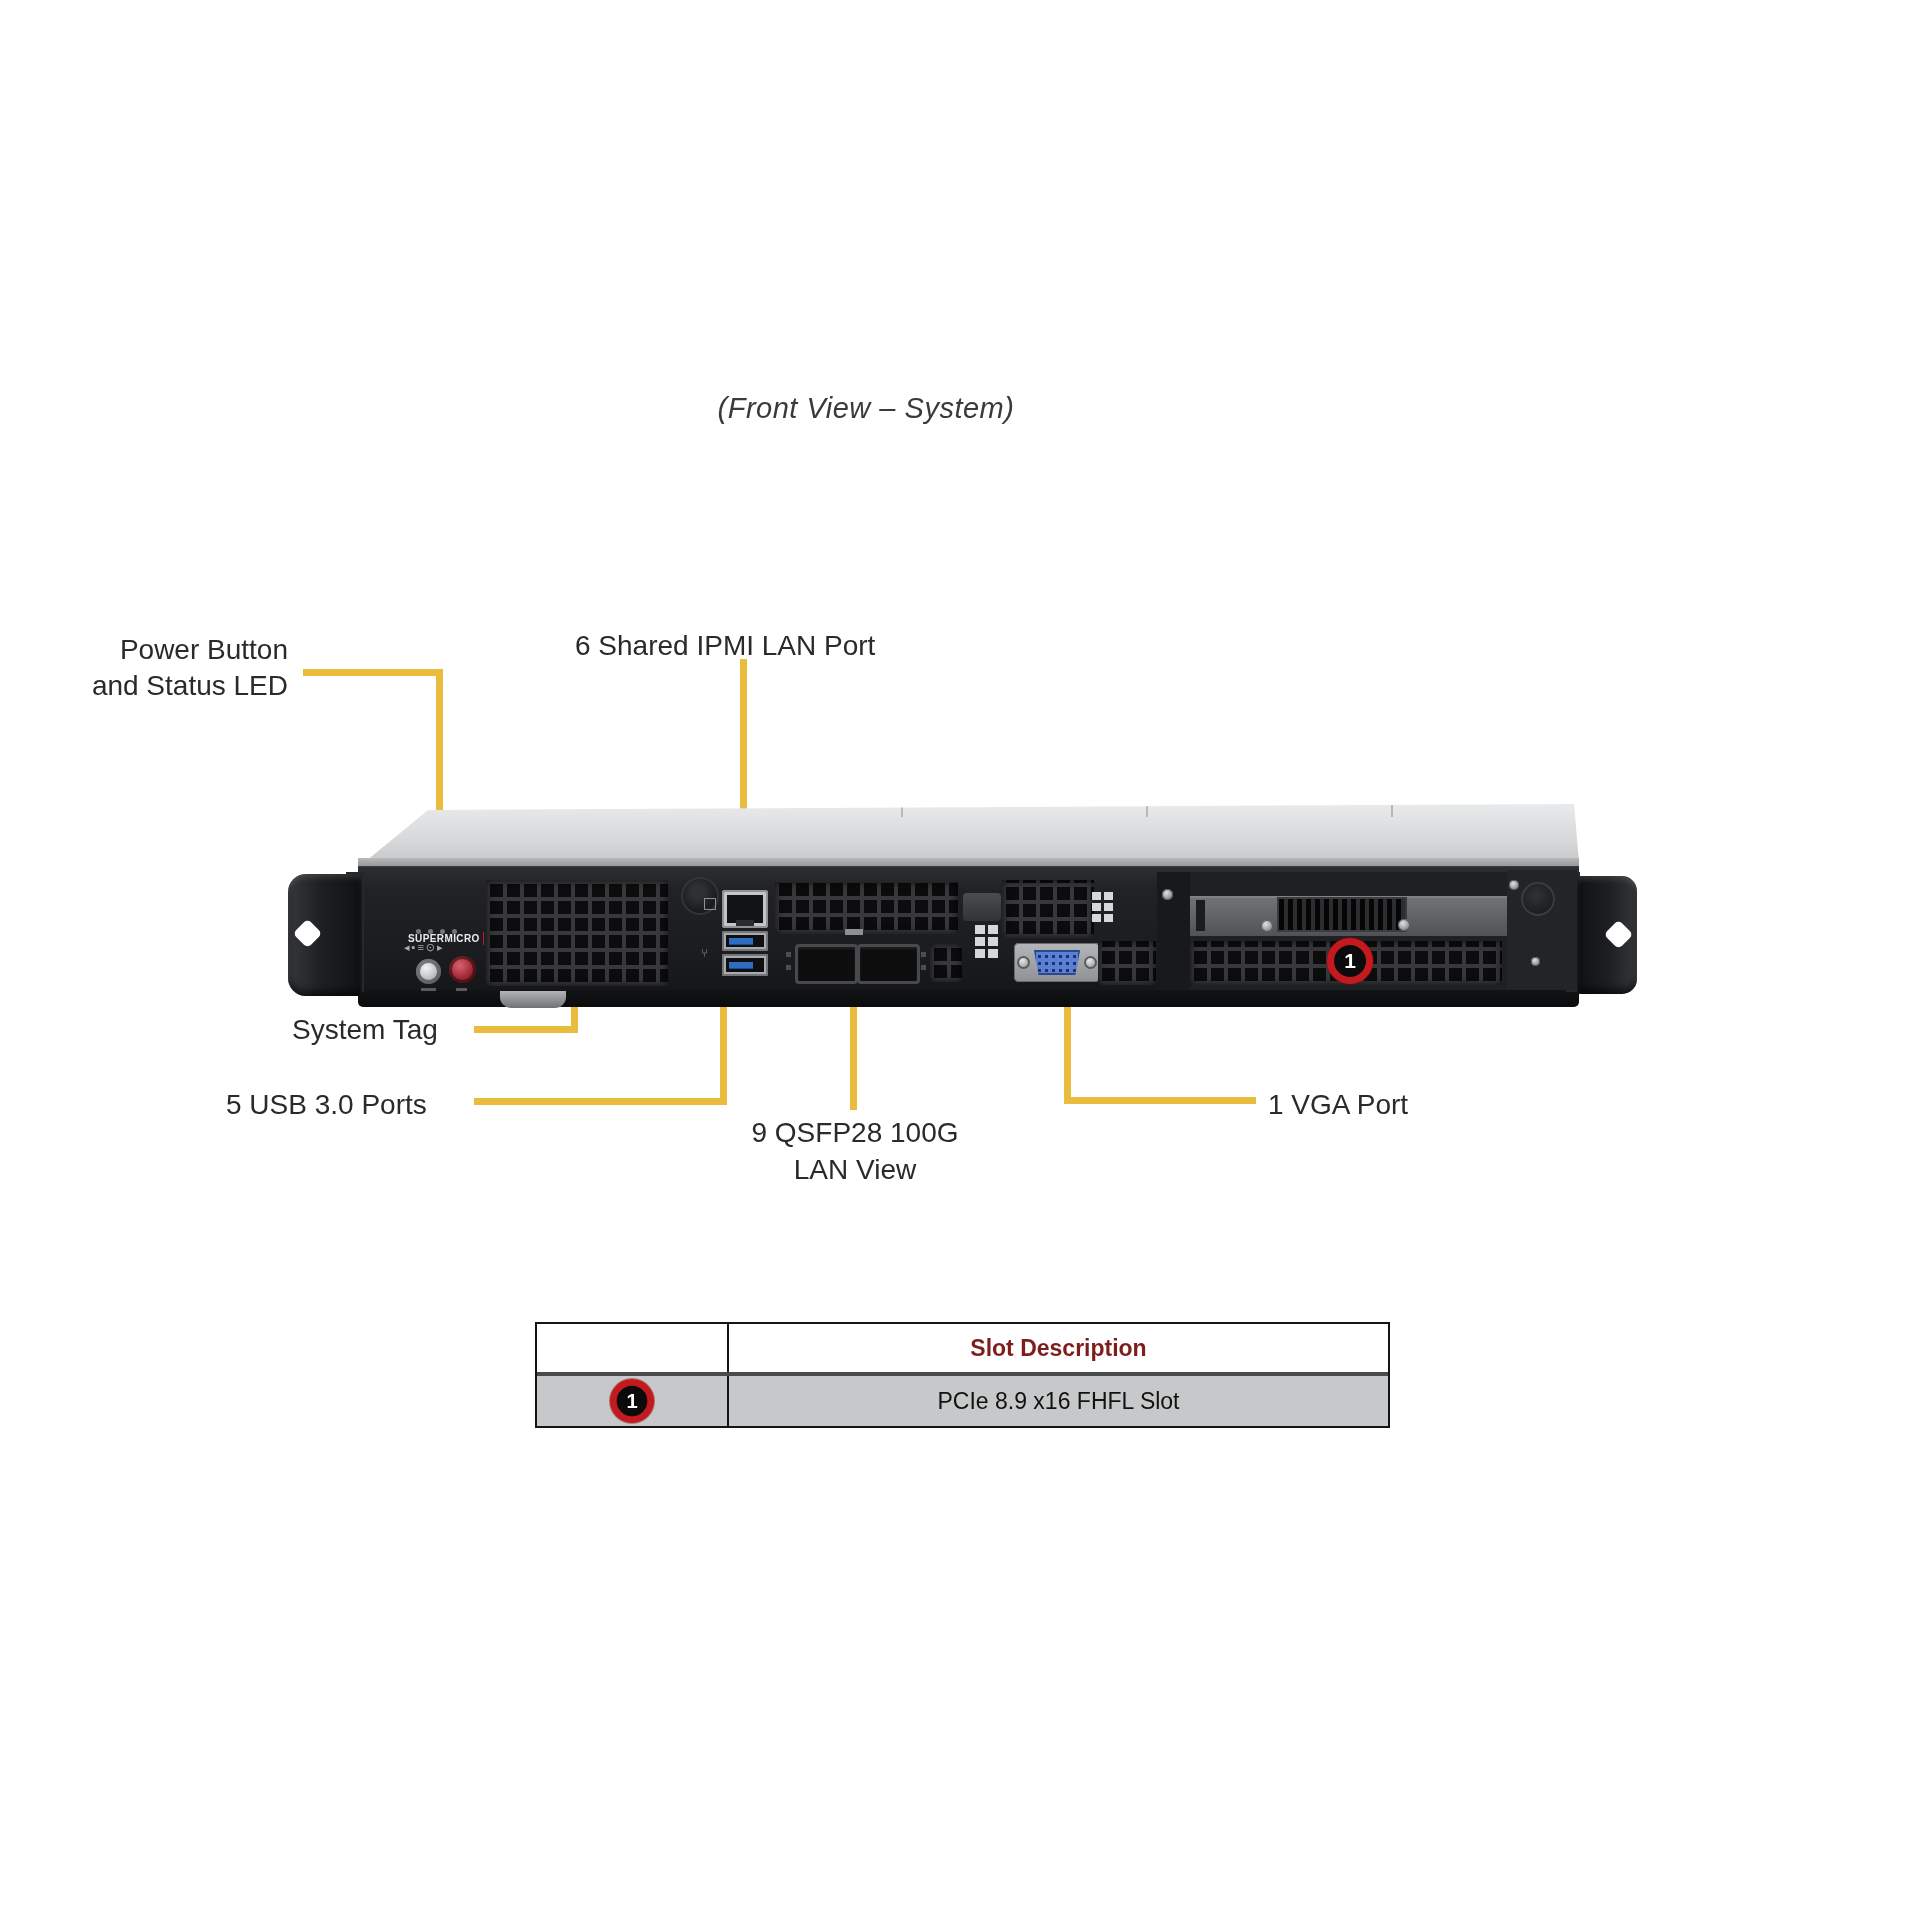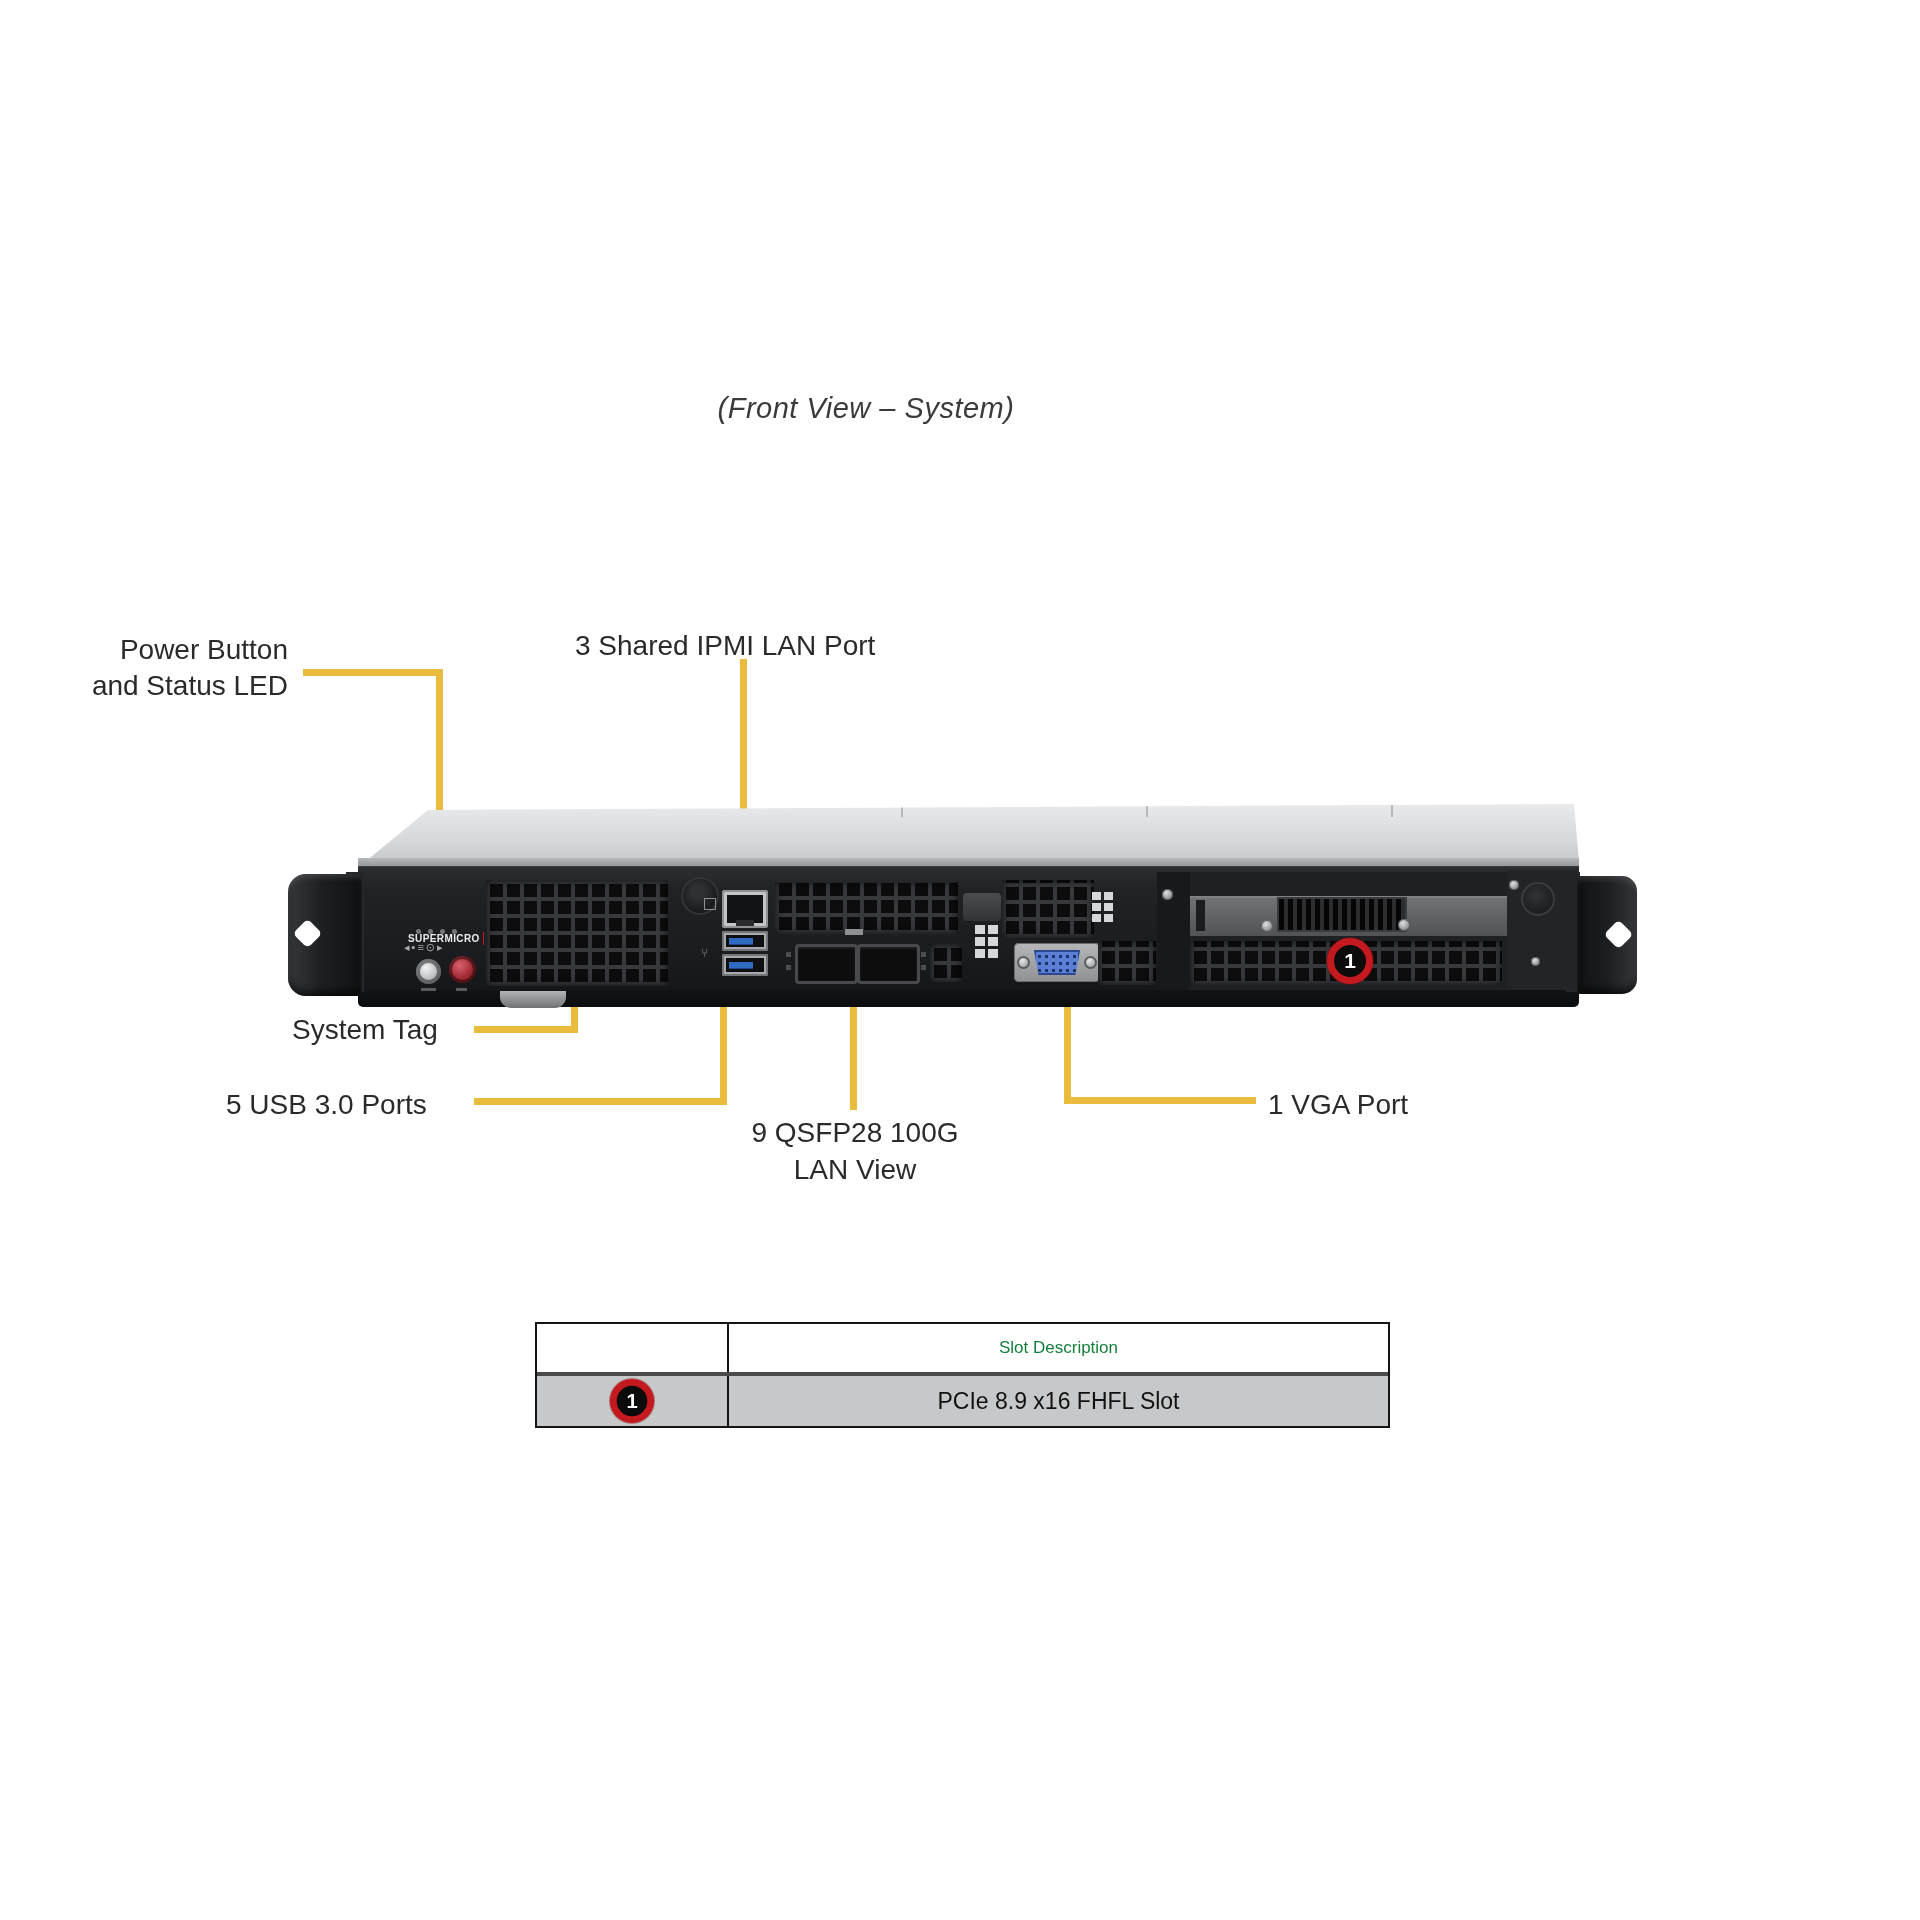--- a/index.html
+++ b/index.html
@@ -98,39 +98,39 @@
   
   .marker{width:46px;height:46px;border-radius:50%;background:#0b0b0c;border:7px solid #c4191f;
       box-sizing:border-box;display:flex;align-items:center;justify-content:center;
       color:#ffffff;font-weight:bold;font-size:21px;box-shadow:0 0 0 1px rgba(130,10,10,.4);}
   
   .slot-table{left:535px;top:1322px;width:851px;border:2px solid #141414;}
   .t-row{display:flex;}
   .t-c1{width:190px;border-right:2px solid #141414;display:flex;align-items:center;justify-content:center;}
   .t-c2{flex:1;display:flex;align-items:center;justify-content:center;}
   .t-head{height:48px;background:#ffffff;}
-  .t-head .t-c2{font-weight:normal;font-size:17px;color:#15803d;}
+  .t-head .t-c2{font-weight:bold;font-size:23px;color:#7f1d1d;}
   .t-div{height:4px;background:#4a4a4c;}
   .t-data{height:50px;background:#C7C8C9;}
   .t-data .t-c2{font-size:23px;color:#111;}
   .t-data .marker{transform:scale(.96);}
 </style>
 </head>
 <body>
 
 <div id="canvas">
 
   <div class="abs fig-title" style="left:560px;top:392px;width:612px;">(Front View – System)</div>
 
   <div class="abs callout" style="left:20px;top:632px;width:268px;text-align:right;">
     <div>Power Button</div>
     <div>and Status LED</div>
   </div>
 
-  <div class="abs callout" style="left:575px;top:628px;">3 Shared IPMI LAN Port</div>
+  <div class="abs callout" style="left:575px;top:628px;">6 Shared IPMI LAN Port</div>
 
   <div class="abs callout" style="left:292px;top:1012px;">System Tag</div>
 
   <div class="abs callout" style="left:226px;top:1087px;">5 USB 3.0 Ports</div>
 
   <div class="abs callout" style="left:705px;top:1114px;width:300px;text-align:center;line-height:37px;">
     <div>9 QSFP28 100G</div>
     <div>LAN View</div>
   </div>
 

